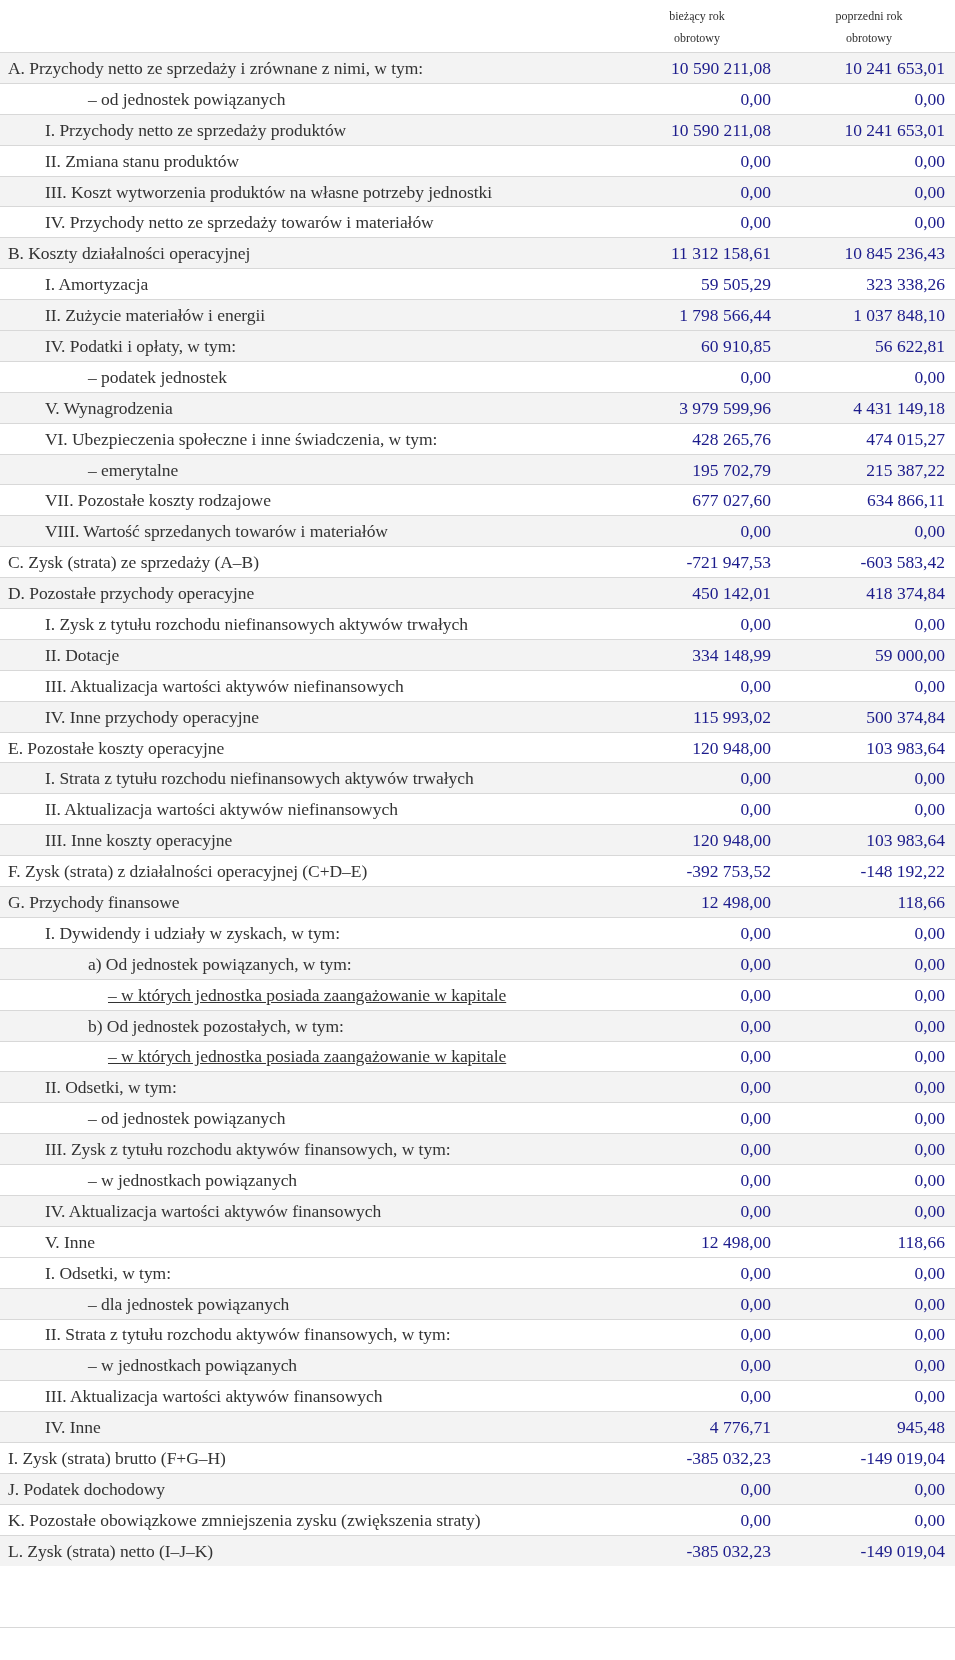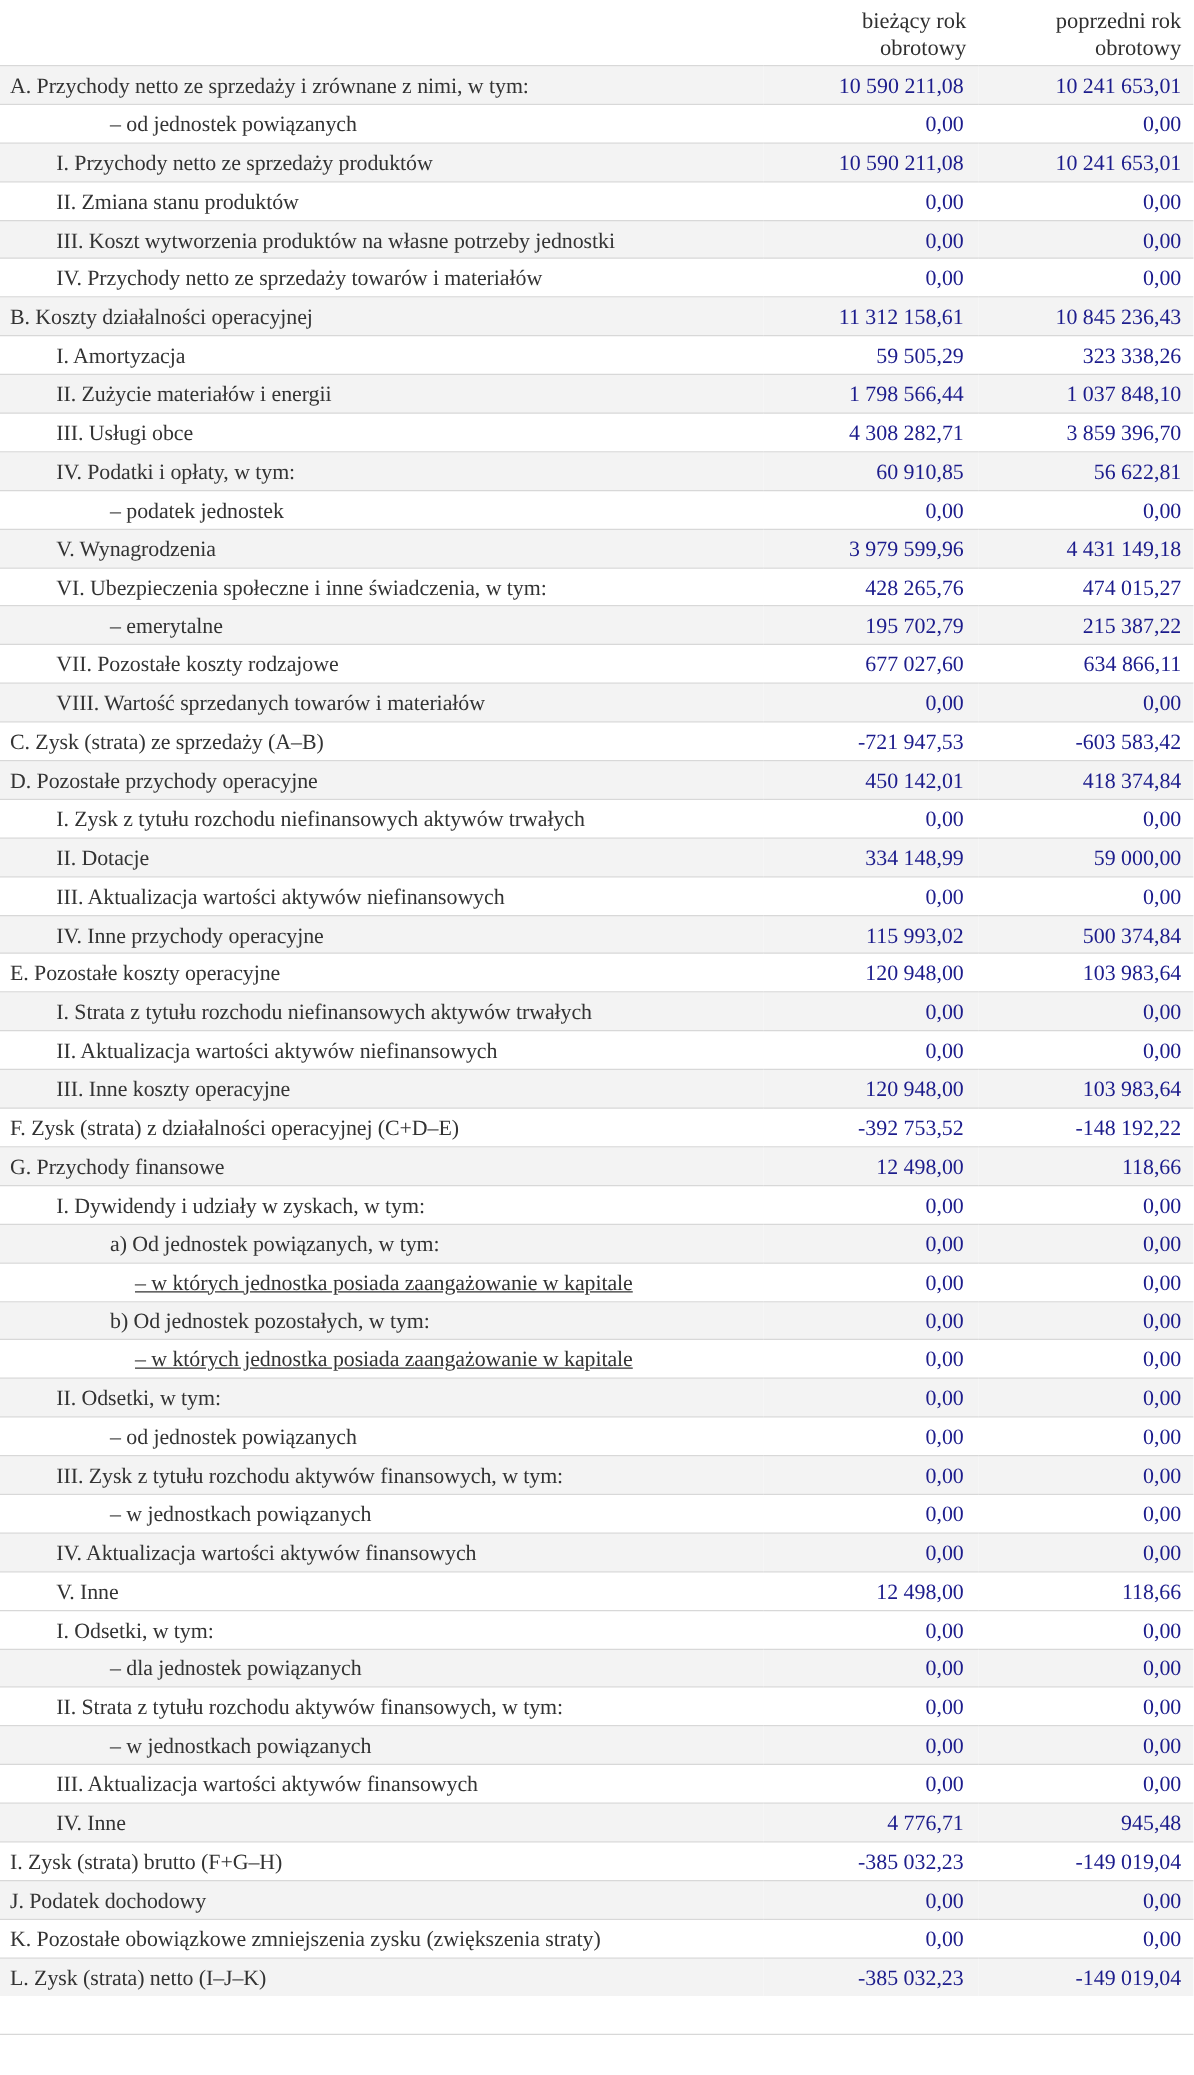--- a/index.html
+++ b/index.html
@@ -34,24 +34,24 @@
     margin: 0;
     background: #ffffff;
     border: none;
     vertical-align: bottom;
   }
   th.hdr-blank {
     height: 47px;
   }
   th.hdr-col {
     font-weight: normal;
-    font-size: 18px;
+    font-size: 12px;
     line-height: 22px;
     color: #2f2f2f;
-    text-align: right;
+    text-align: center;
     padding: 2px 10px 3px 10px;
     height: 47px;
     font-family: Liberation Serif, serif;
   }
   th.hdr-col .hdr-line1,
   th.hdr-col .hdr-line2 { display: block; white-space: nowrap; }
 
   tbody tr {
     height: 29.9px;
   }
@@ -163,25 +163,20 @@
         <tr class="stripe-b">
           <td class="label lvl-1">I. Amortyzacja</td>
           <td class="num cur">59 505,29</td>
           <td class="num prev">323 338,26</td>
         </tr>
         <tr class="stripe-a">
           <td class="label lvl-1">II. Zużycie materiałów i energii</td>
           <td class="num cur">1 798 566,44</td>
           <td class="num prev">1 037 848,10</td>
         </tr>
-        <tr class="stripe-b">
-          <td class="label lvl-1">III. Usługi obce</td>
-          <td class="num cur">4 308 282,71</td>
-          <td class="num prev">3 859 396,70</td>
-        </tr>
         <tr class="stripe-a">
           <td class="label lvl-1">IV. Podatki i opłaty, w tym:</td>
           <td class="num cur">60 910,85</td>
           <td class="num prev">56 622,81</td>
         </tr>
         <tr class="stripe-b">
           <td class="label lvl-2">– podatek jednostek</td>
           <td class="num cur">0,00</td>
           <td class="num prev">0,00</td>
         </tr>

